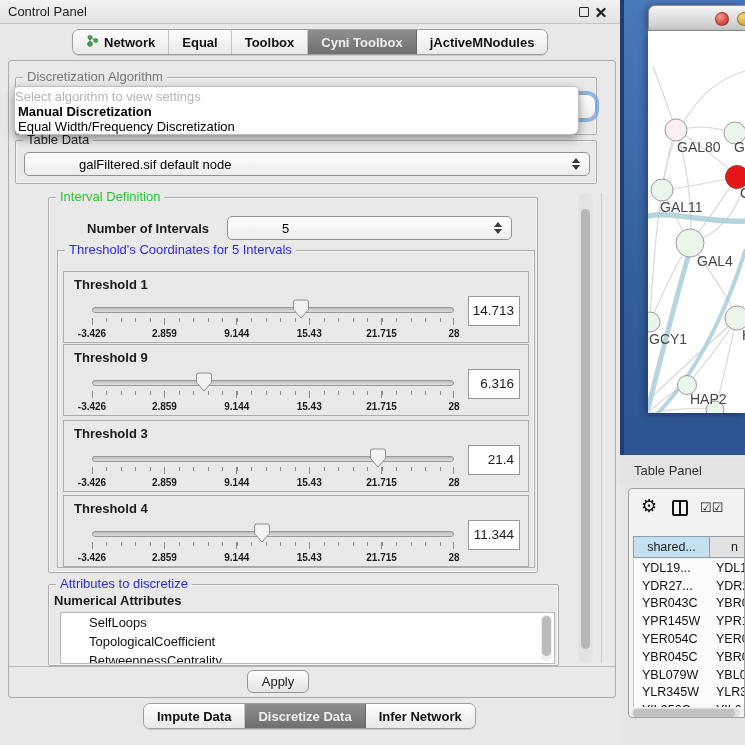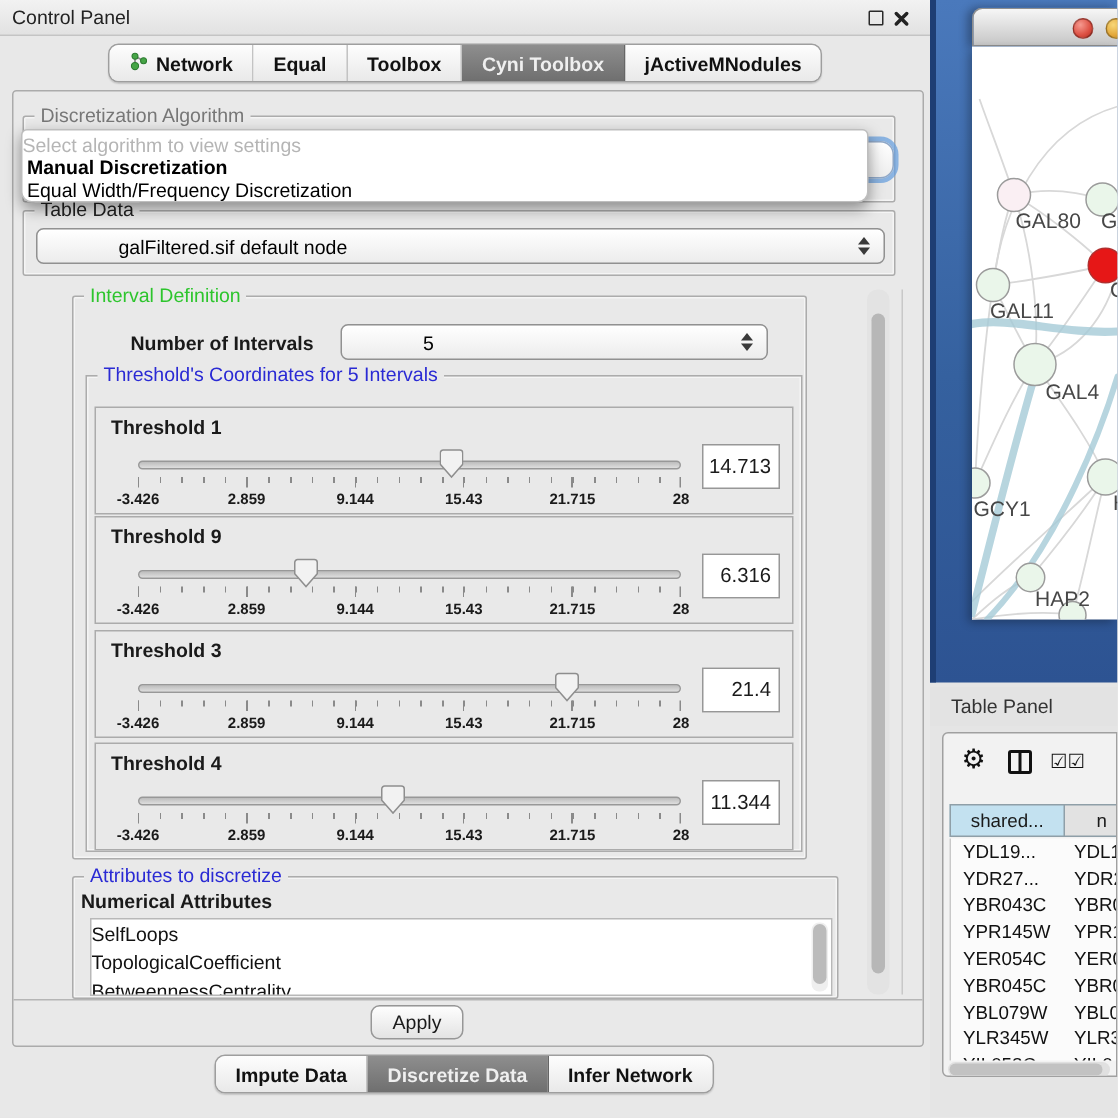--- a/index.html
+++ b/index.html
@@ -56,21 +56,21 @@
   .ticks { position:absolute; left:0; top:13px; width:100%; height:8px; }
   .ticks-minor { position:absolute; inset:0 0 auto 0; height:4px; background-image:repeating-linear-gradient(90deg,#8A8A8A 0,#8A8A8A 1px,transparent 1px,transparent 4%); }
   .ticks-major { position:absolute; inset:0 0 auto 0; height:7px; border-right:1px solid #8A8A8A; background-image:repeating-linear-gradient(90deg,#8A8A8A 0,#8A8A8A 1px,transparent 1px,transparent 20%); }
   .tick-labels { position:absolute; left:0; top:23px; width:100%; height:12px;text-align:right; }
   .tl { position:absolute; transform:translateX(-50%); font-size:10px; font-weight:700; color:#1A1A1A; white-space:nowrap; }
   .thr-field { position:absolute; right:8px; top:24px; width:52px; height:30px; background:#FFF; border:1px solid #979797; font-size:13.5px; text-align:right; padding-right:5px; line-height:28px; }
 
   #attr-group { left:39px; top:523px; width:511px; height:82px; }
   #attr-list-label { position:absolute; left:5px; top:8px; font-weight:700; font-size:13px; }
   #attr-list { position:absolute; left:11px; top:27px; width:495px; height:52px; background:#FFF; border:1px solid #B8B8B8; overflow:hidden; }
-  .attr-item { padding-left:0; line-height:19px; font-size:13px; color:#111; white-space:nowrap; }
+  .attr-item { padding-left:28px; line-height:19px; font-size:13px; color:#111; white-space:nowrap; }
   #attr-vscroll { position:absolute; right:2px; top:2px; width:11px; height:46px; background:#EFEFEF; border-radius:5px; }
   #attr-vthumb { position:absolute; left:1px; top:1px; width:9px; height:40px; background:#BBB; border-radius:5px; }
 
   #panel-bottom-line { position:absolute; left:0; right:0; top:605px; border-top:1px solid #B5B5B5; }
   #apply-btn { position:absolute; left:238px; top:609px; width:62px; height:23px; border:1px solid #979797; border-radius:6px; background:linear-gradient(#FEFEFE,#E3E3E3); font-size:13px; text-align:center; line-height:21px; }
 
   #main-vscroll { position:absolute; left:569px; top:132px; width:15px; height:470px; background:#E3E3E3; border-radius:7px; }
   #main-vthumb { position:absolute; left:3px; top:16px; width:9px; height:440px; background:#B7B7B7; border-radius:5px; }
   #viewport-line { position:absolute; left:592px; top:132px; width:1px; height:470px; background:#C8C8C8; }
 

